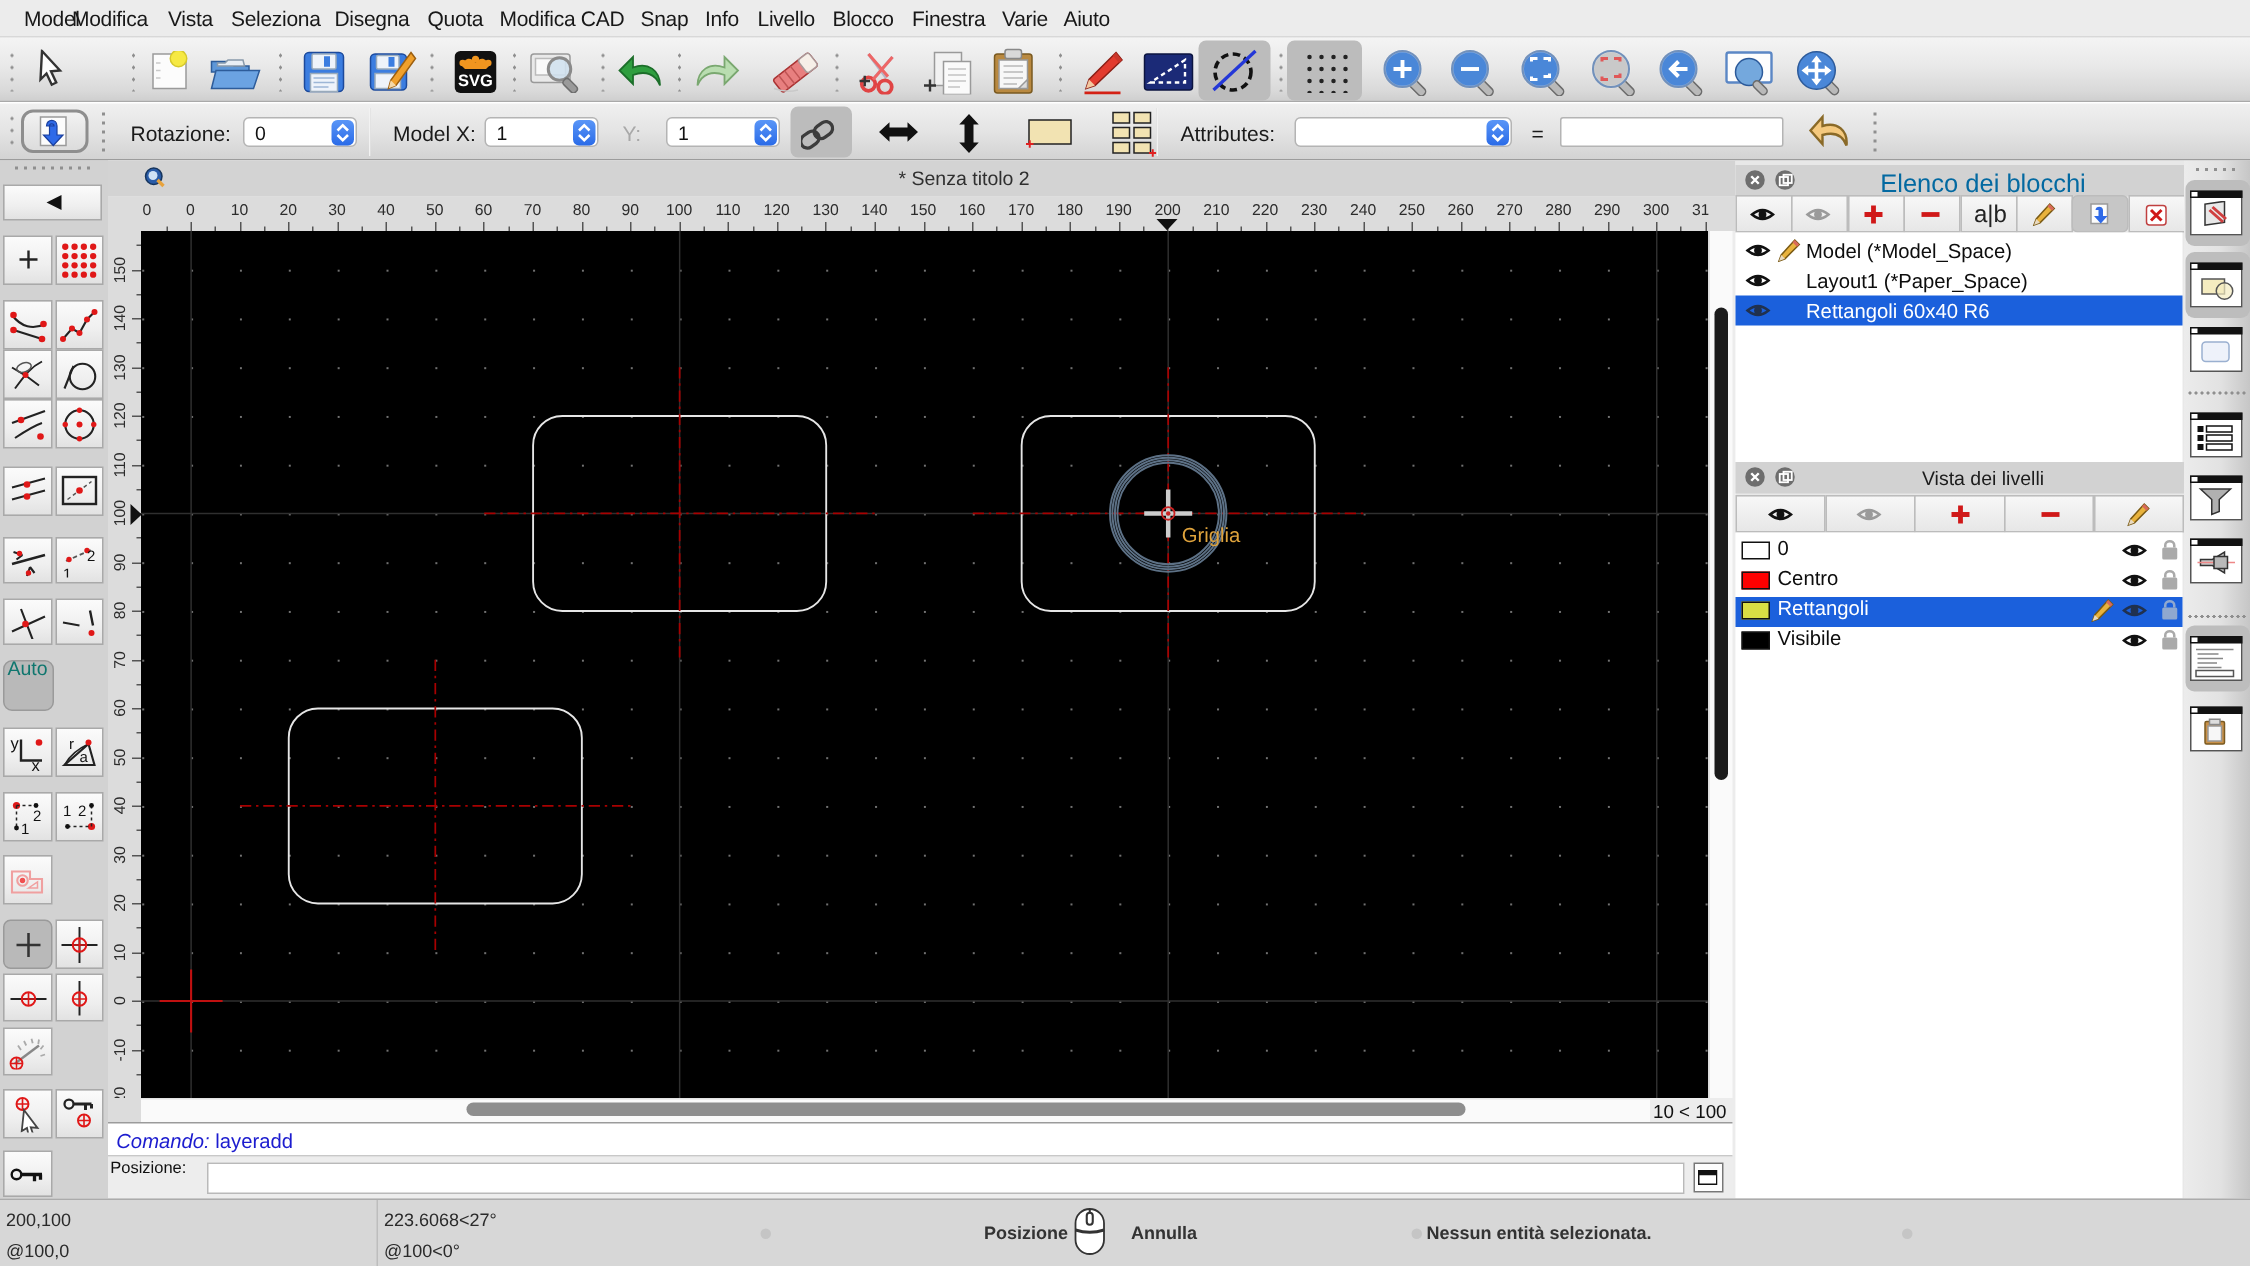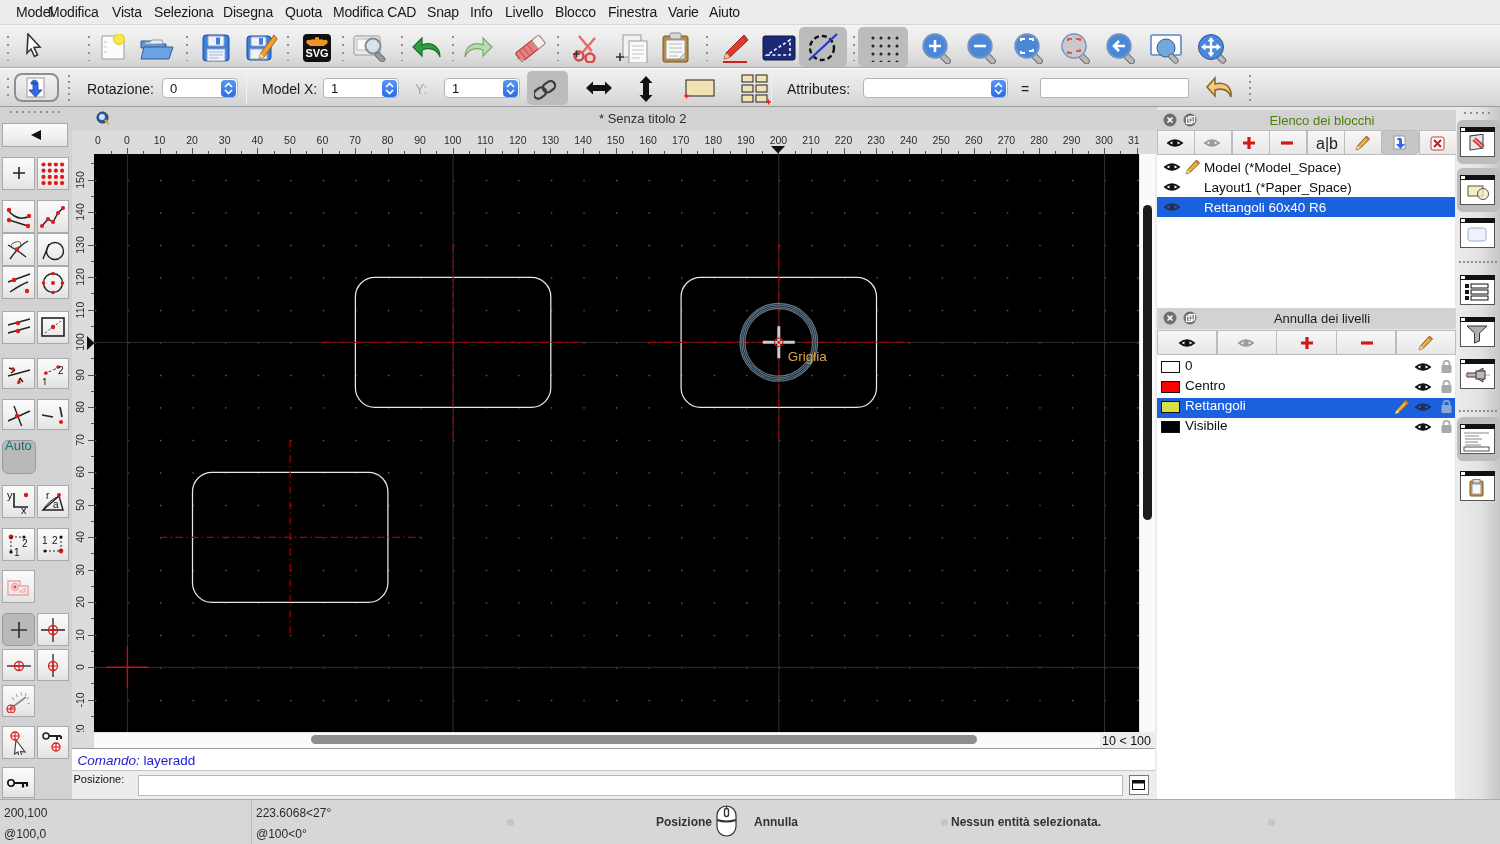--- a/index.html
+++ b/index.html
@@ -717,21 +717,21 @@
 <div class="ptitle" style="left:1157px;top:110px;width:299px"></div>
 <svg class="abs" style="left:1163px;top:113px" width="14" height="14" viewBox="0 0 14 14">
     <circle cx="7" cy="7" r="6.5" fill="#6e6e6e"></circle>
     <path d="M4.5 4.5 L9.5 9.5 M9.5 4.5 L4.5 9.5" stroke="#fff" stroke-width="1.6"></path>
   </svg>
 <svg class="abs" style="left:1183px;top:113px" width="14" height="14" viewBox="0 0 14 14">
     <circle cx="7" cy="7" r="6.5" fill="#6e6e6e"></circle>
     <rect x="3.5" y="5" width="5.5" height="5.5" fill="none" stroke="#fff" stroke-width="1.2"></rect>
     <rect x="6" y="3.5" width="5.5" height="5.5" fill="none" stroke="#fff" stroke-width="1.2"></rect>
   </svg>
-<span class="abs" style="left:1322px;top:112.5px;font-size:13px;color:#4d7c0f;transform:translateX(-50%)">Elenco dei blocchi</span>
+<span class="abs" style="left:1322px;top:112.5px;font-size:17px;color:#0369a1;transform:translateX(-50%)">Elenco dei blocchi</span>
 <div class="pbtn" style="left:1157.0px;top:130px;width:38.0px;height:25px;"></div>
 <div class="pbtn" style="left:1194.4px;top:130px;width:38.0px;height:25px;"></div>
 <div class="pbtn" style="left:1231.8px;top:130px;width:38.0px;height:25px;"></div>
 <div class="pbtn" style="left:1269.2px;top:130px;width:38.0px;height:25px;"></div>
 <div class="pbtn" style="left:1306.6px;top:130px;width:38.0px;height:25px;"></div>
 <div class="pbtn" style="left:1344.0px;top:130px;width:38.0px;height:25px;"></div>
 <div class="pbtn" style="left:1381.4px;top:130px;width:38.0px;height:25px;background:#c6c6c6;border-radius:4px;"></div>
 <div class="pbtn" style="left:1418.8px;top:130px;width:38.0px;height:25px;"></div>
 <svg class="abs" style="left:1166px;top:135.5px" width="18" height="14" viewBox="0 0 18 14">
     <path d="M2 7 Q9 1.2 16 7 Q9 12.8 2 7 Z" fill="none" stroke="#111" stroke-width="1.7"></path>
@@ -786,21 +786,21 @@
 <div class="ptitle" style="left:1157px;top:308px;width:299px"></div>
 <svg class="abs" style="left:1163px;top:311px" width="14" height="14" viewBox="0 0 14 14">
     <circle cx="7" cy="7" r="6.5" fill="#6e6e6e"></circle>
     <path d="M4.5 4.5 L9.5 9.5 M9.5 4.5 L4.5 9.5" stroke="#fff" stroke-width="1.6"></path>
   </svg>
 <svg class="abs" style="left:1183px;top:311px" width="14" height="14" viewBox="0 0 14 14">
     <circle cx="7" cy="7" r="6.5" fill="#6e6e6e"></circle>
     <rect x="3.5" y="5" width="5.5" height="5.5" fill="none" stroke="#fff" stroke-width="1.2"></rect>
     <rect x="6" y="3.5" width="5.5" height="5.5" fill="none" stroke="#fff" stroke-width="1.2"></rect>
   </svg>
-<span class="abs" style="left:1322px;top:310.5px;font-size:13px;color:#1c1c1c;transform:translateX(-50%)">Annulla dei livelli</span>
+<span class="abs" style="left:1322px;top:310.5px;font-size:13px;color:#1c1c1c;transform:translateX(-50%)">Vista dei livelli</span>
 <div class="pbtn" style="left:1157.0px;top:330px;width:60.4px;height:25px;"></div>
 <div class="pbtn" style="left:1216.7px;top:330px;width:60.4px;height:25px;"></div>
 <div class="pbtn" style="left:1276.4px;top:330px;width:60.4px;height:25px;"></div>
 <div class="pbtn" style="left:1336.1px;top:330px;width:60.4px;height:25px;"></div>
 <div class="pbtn" style="left:1395.8px;top:330px;width:60.4px;height:25px;"></div>
 <svg class="abs" style="left:1178px;top:335.5px" width="18" height="14" viewBox="0 0 18 14">
     <path d="M2 7 Q9 1.2 16 7 Q9 12.8 2 7 Z" fill="none" stroke="#111" stroke-width="1.7"></path>
     <circle cx="9" cy="7" r="2.6" fill="#111"></circle>
   </svg>
 <svg class="abs" style="left:1237px;top:335.5px" width="18" height="14" viewBox="0 0 18 14">

